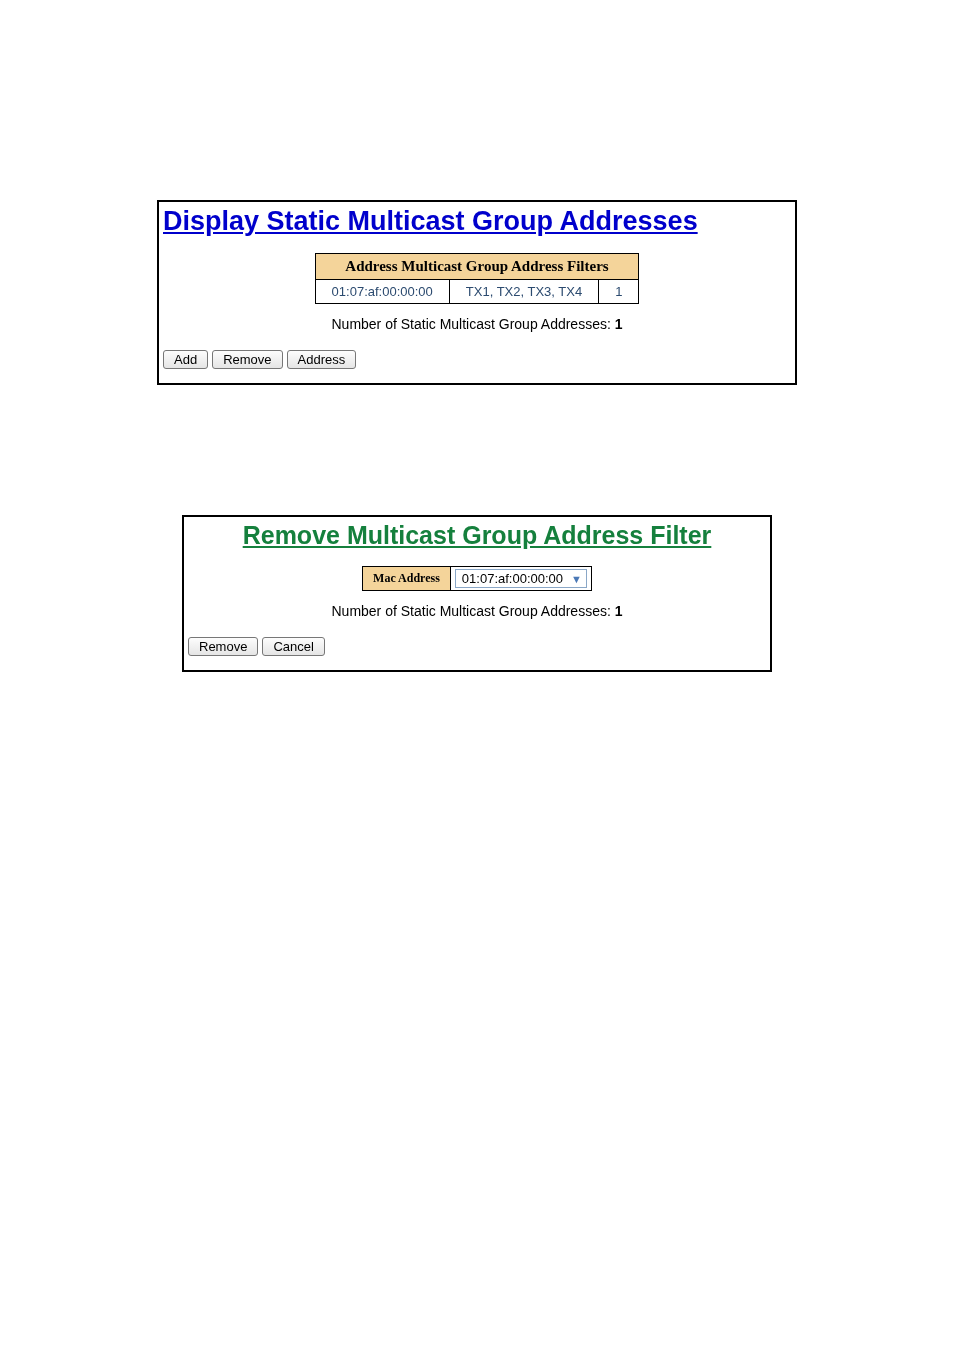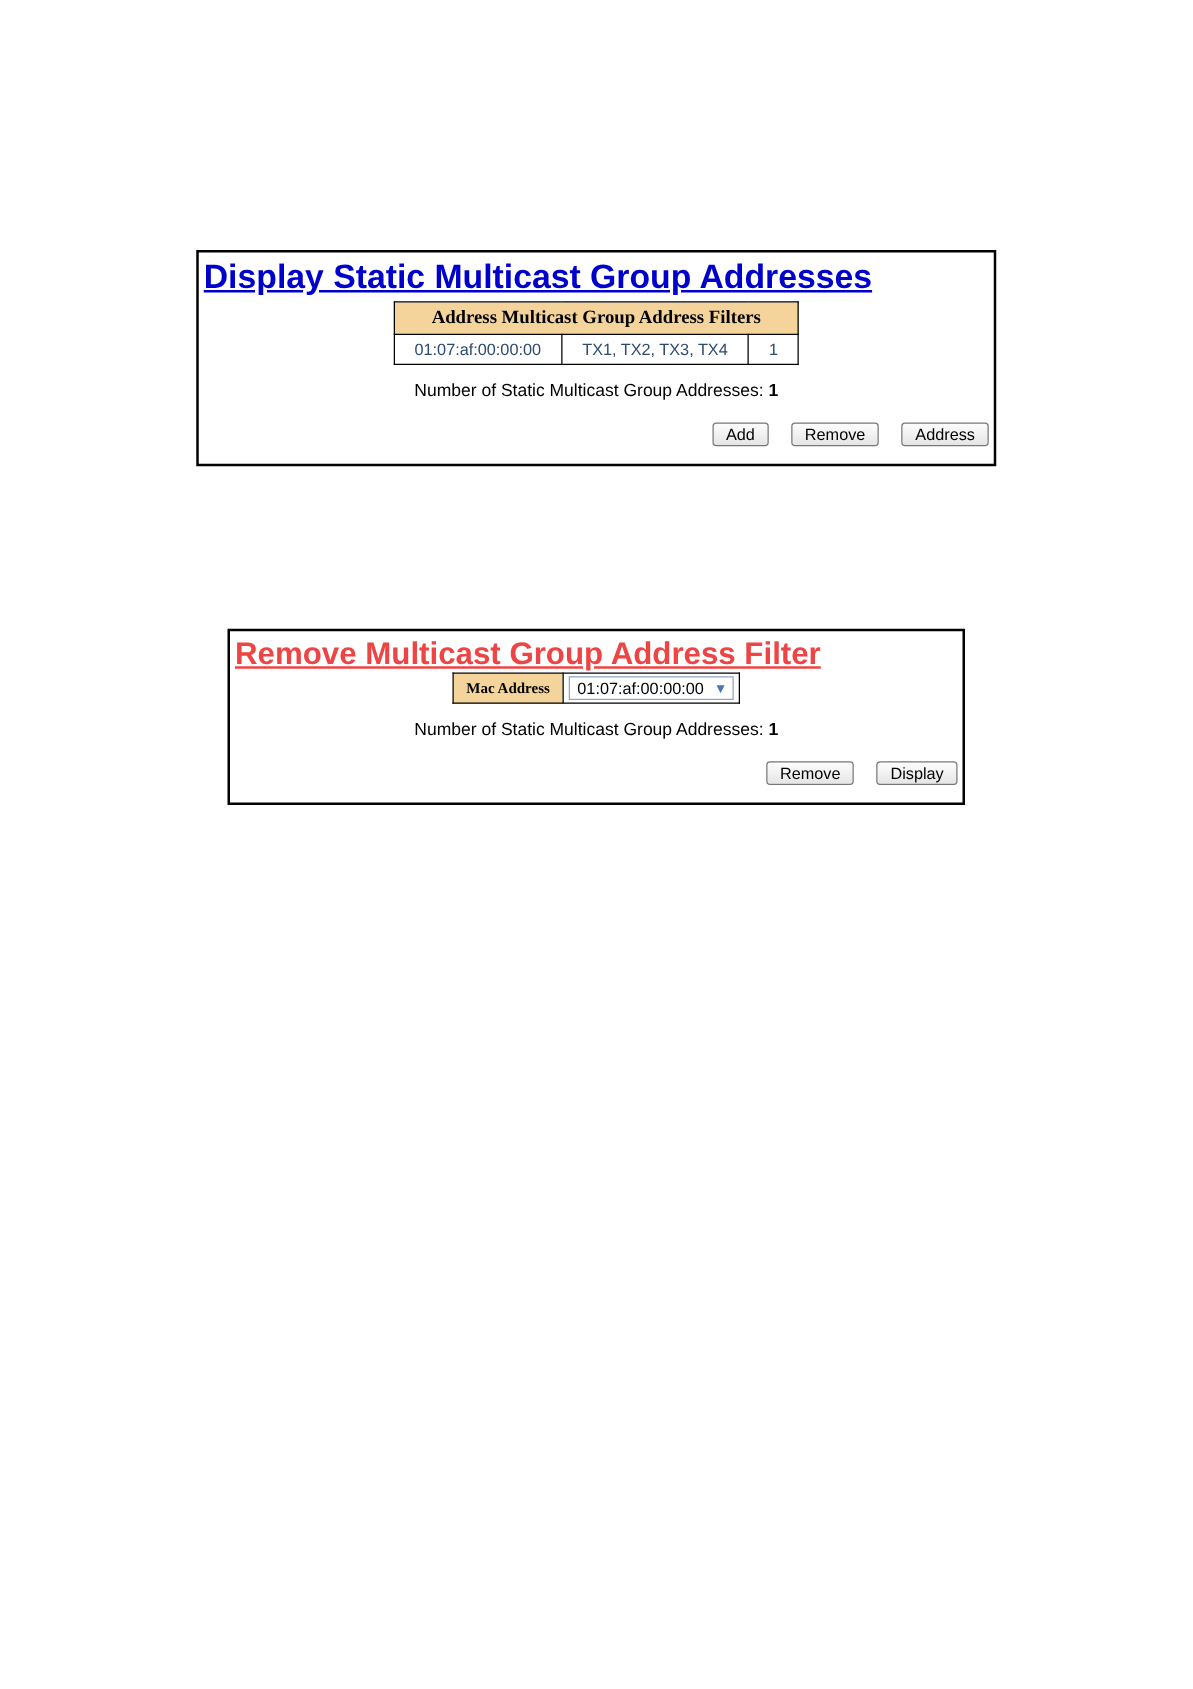--- a/index.html
+++ b/index.html
@@ -22,31 +22,32 @@
     .panel.two {
       margin-top: 130px;
       width: 590px;
     }
     .page-title {
       color: #0000cc;
       font-family: Verdana, Geneva, sans-serif;
       font-weight: bold;
       text-decoration: underline;
       font-size: 27px;
-      margin: 0 0 4px 0;
+      margin: 0 0 16px 0;
       white-space: nowrap;
     }
     .page-title2 {
-      color: #ef4444;
+      color: #15803d;
       font-family: Verdana, Geneva, sans-serif;
       font-weight: bold;
       text-decoration: underline;
       font-size: 25px;
-      margin: 0 0 0 0;
+      margin: 0 0 16px 0;
       white-space: nowrap;
+      text-align: center;
     }
     .center {
       text-align: center;
     }
     table.filters {
       border-collapse: collapse;
       margin: 0 auto;
     }
     table.filters th.caption {
       background: #f4d49a;
@@ -77,22 +78,22 @@
       font-size: 14px;
       color: #000;
       margin-top: 12px;
       margin-bottom: 18px;
     }
     .count-line .num {
       font-weight: bold;
     }
     .button-row {
       display: flex;
-      justify-content: flex-end;
-      gap: 18px;
+      justify-content: flex-start;
+      gap: 4px;
     }
     button.ui-btn {
       font-family: Arial, sans-serif;
       font-size: 13px;
       padding: 1px 10px;
       border: 1px solid #777;
       background: linear-gradient(#fdfdfd, #e5e5e5);
       border-radius: 3px;
       cursor: pointer;
     }
@@ -178,16 +179,16 @@
       </tr>
     </tbody>
       </table>
 
     <div class="count-line">
       <span>Number of Static Multicast Group Addresses: </span><span class="num">1</span>
     </div>
 
     <div class="button-row">
       <button class="ui-btn">Remove</button>
-      <button class="ui-btn">Display</button>
+      <button class="ui-btn">Cancel</button>
     </div>
   </div>
 </div>
 
 </body></html>

